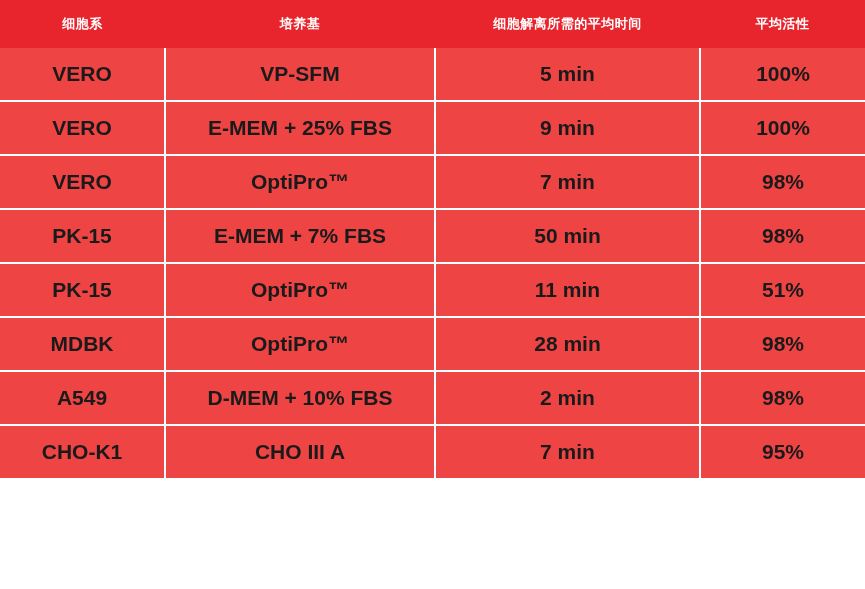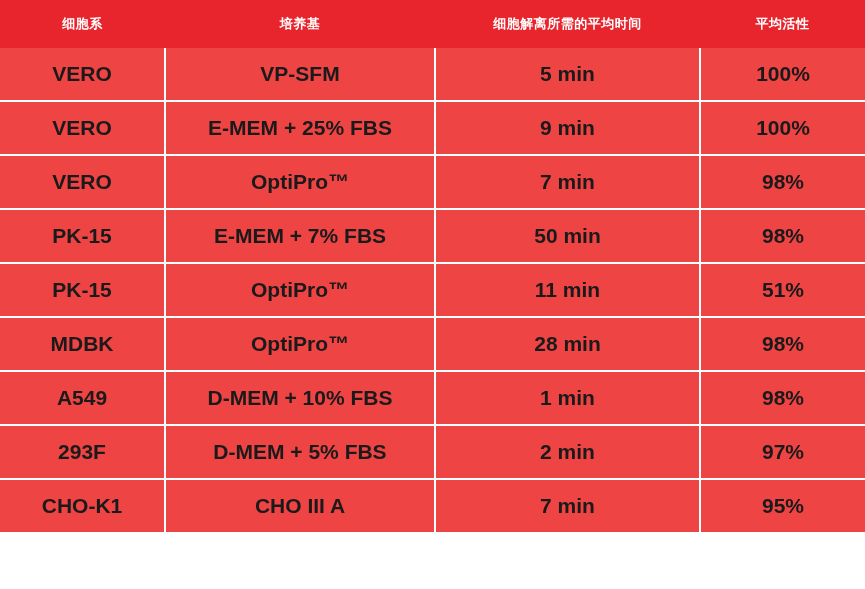--- a/index.html
+++ b/index.html
@@ -114,28 +114,22 @@
       </tr>
       <tr>
         <td>MDBK</td>
         <td>OptiPro™</td>
         <td>28 min</td>
         <td>98%</td>
       </tr>
       <tr>
         <td>A549</td>
         <td>D-MEM + 10% FBS</td>
-        <td>1 min</td>
+        <td>2 min</td>
         <td>98%</td>
-      </tr>
-      <tr>
-        <td>293F</td>
-        <td>D-MEM + 5% FBS</td>
-        <td>2 min</td>
-        <td>97%</td>
       </tr>
       <tr>
         <td>CHO-K1</td>
         <td>CHO III A</td>
         <td>7 min</td>
         <td>95%</td>
       </tr>
     </tbody>
   </table>
 </div>

